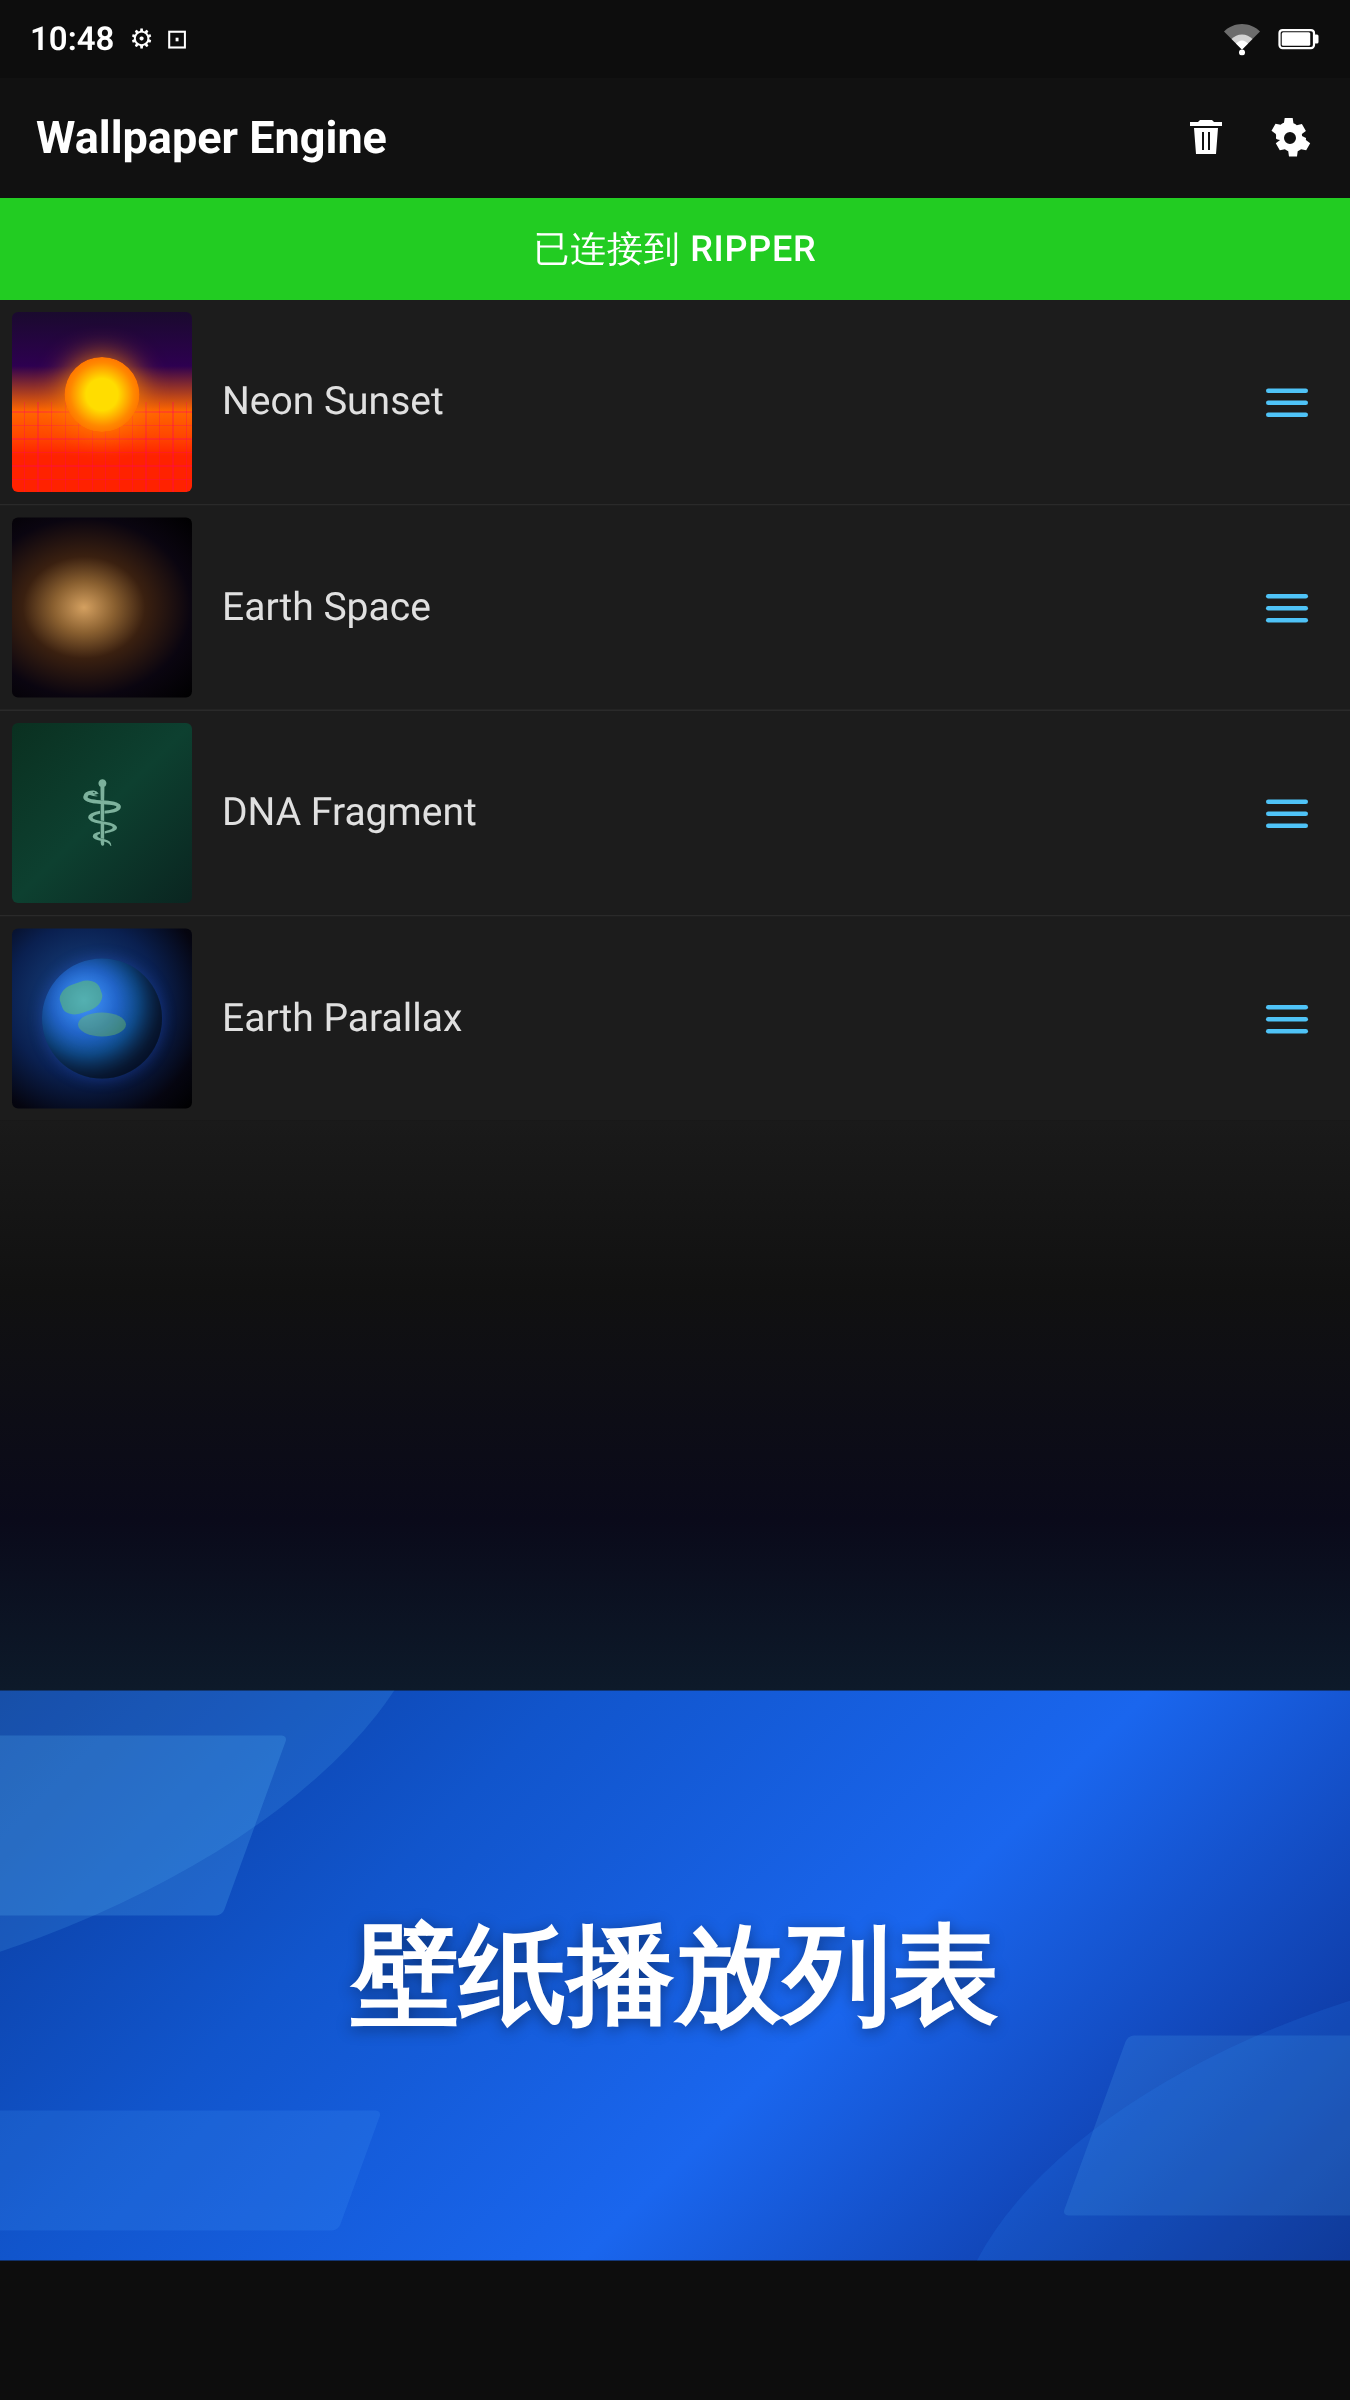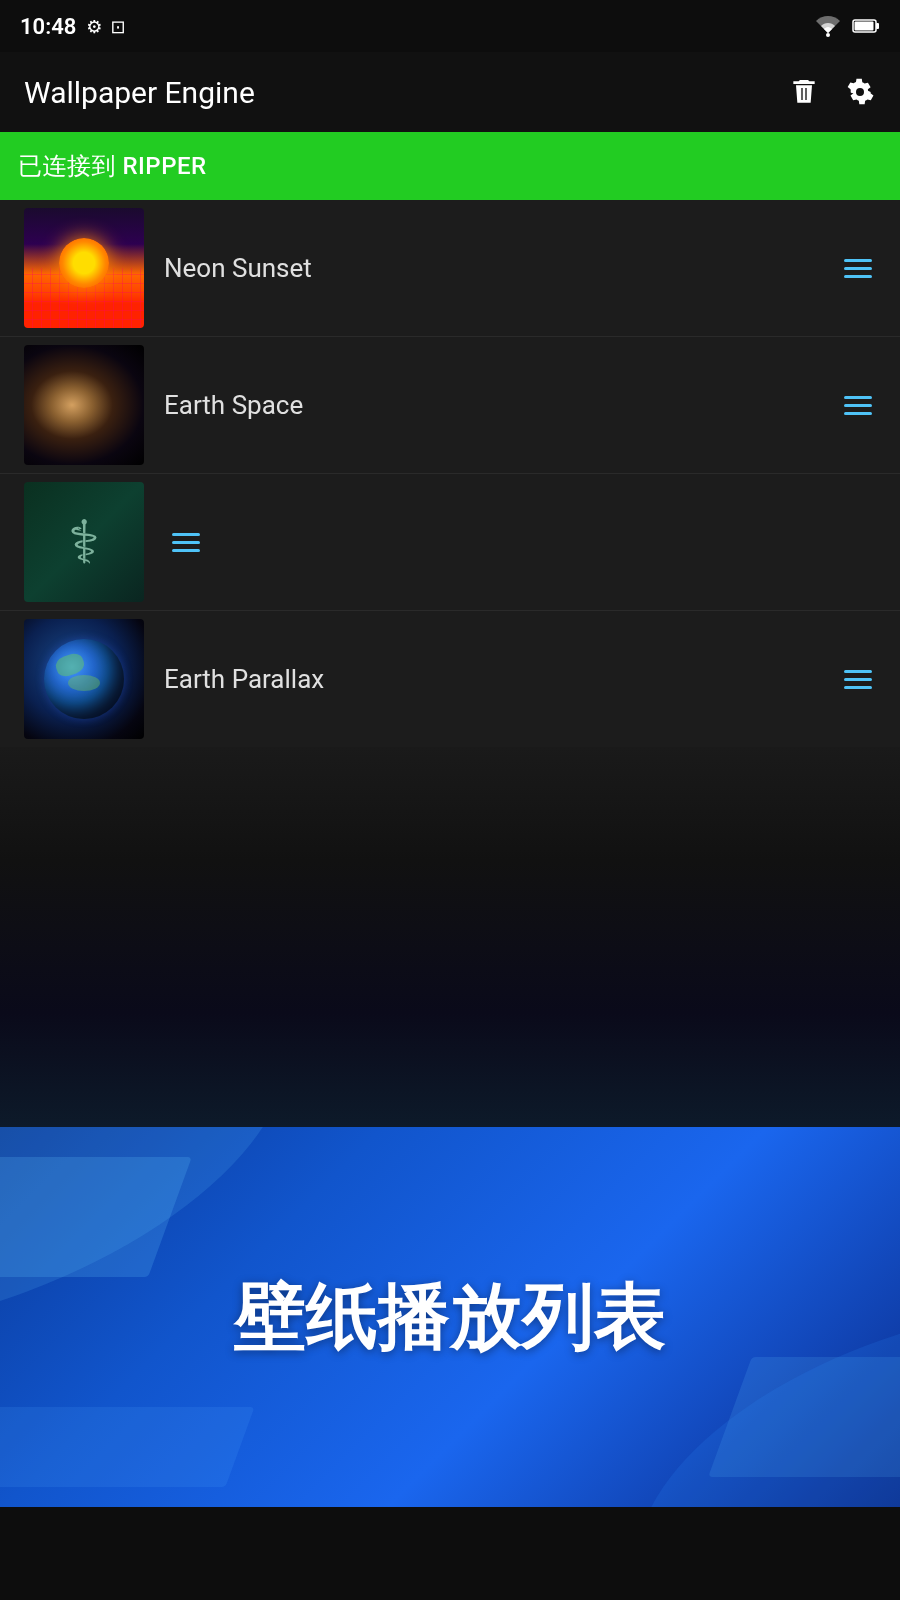--- a/index.html
+++ b/index.html
@@ -51,21 +51,21 @@
     .app-bar {
       display: flex;
       justify-content: space-between;
       align-items: center;
       padding: 16px 24px;
       background: #111;
       height: 80px;
     }
     .app-title {
       font-size: 30px;
-      font-weight: 400;
+      font-weight: 700;
       color: #fff;
     }
     .app-bar-actions {
       display: flex;
       gap: 24px;
       align-items: center;
     }
     .icon-btn {
       background: none;
       border: none;
@@ -73,36 +73,36 @@
       color: #fff;
       font-size: 28px;
       display: flex;
       align-items: center;
       justify-content: center;
     }
 
     
     .connection-banner {
       background: #22cc22;
-      text-align: left;
+      text-align: center;
       padding: 18px;
       font-size: 24px;
       font-weight: 500;
       color: #fff;
       letter-spacing: 0.5px;
     }
 
     
     .wallpaper-list {
       background: #1a1a1a;
     }
     .wallpaper-item {
       display: flex;
       align-items: center;
-      padding: 8px 20px 8px 24px;
+      padding: 8px 20px 8px 8px;
       border-bottom: 1px solid #2a2a2a;
       background: #1c1c1c;
       cursor: pointer;
       min-height: 130px;
     }
     .wallpaper-item:last-child {
       border-bottom: none;
     }
     .wallpaper-thumb {
       width: 120px;
@@ -383,20 +383,21 @@
     <span class="wallpaper-name">Earth Space</span>
     <div class="menu-icon">
       <span></span>
       <span></span>
       <span></span>
     </div>
   </div>
 
   <div class="wallpaper-item">
     <div class="wallpaper-thumb thumb-dna"></div>
+    <span class="wallpaper-name">DNA Fragment</span>
     <div class="menu-icon">
       <span></span>
       <span></span>
       <span></span>
     </div>
   </div>
 
   <div class="wallpaper-item">
     <div class="wallpaper-thumb thumb-earth">
       <div class="earth-globe"></div>

